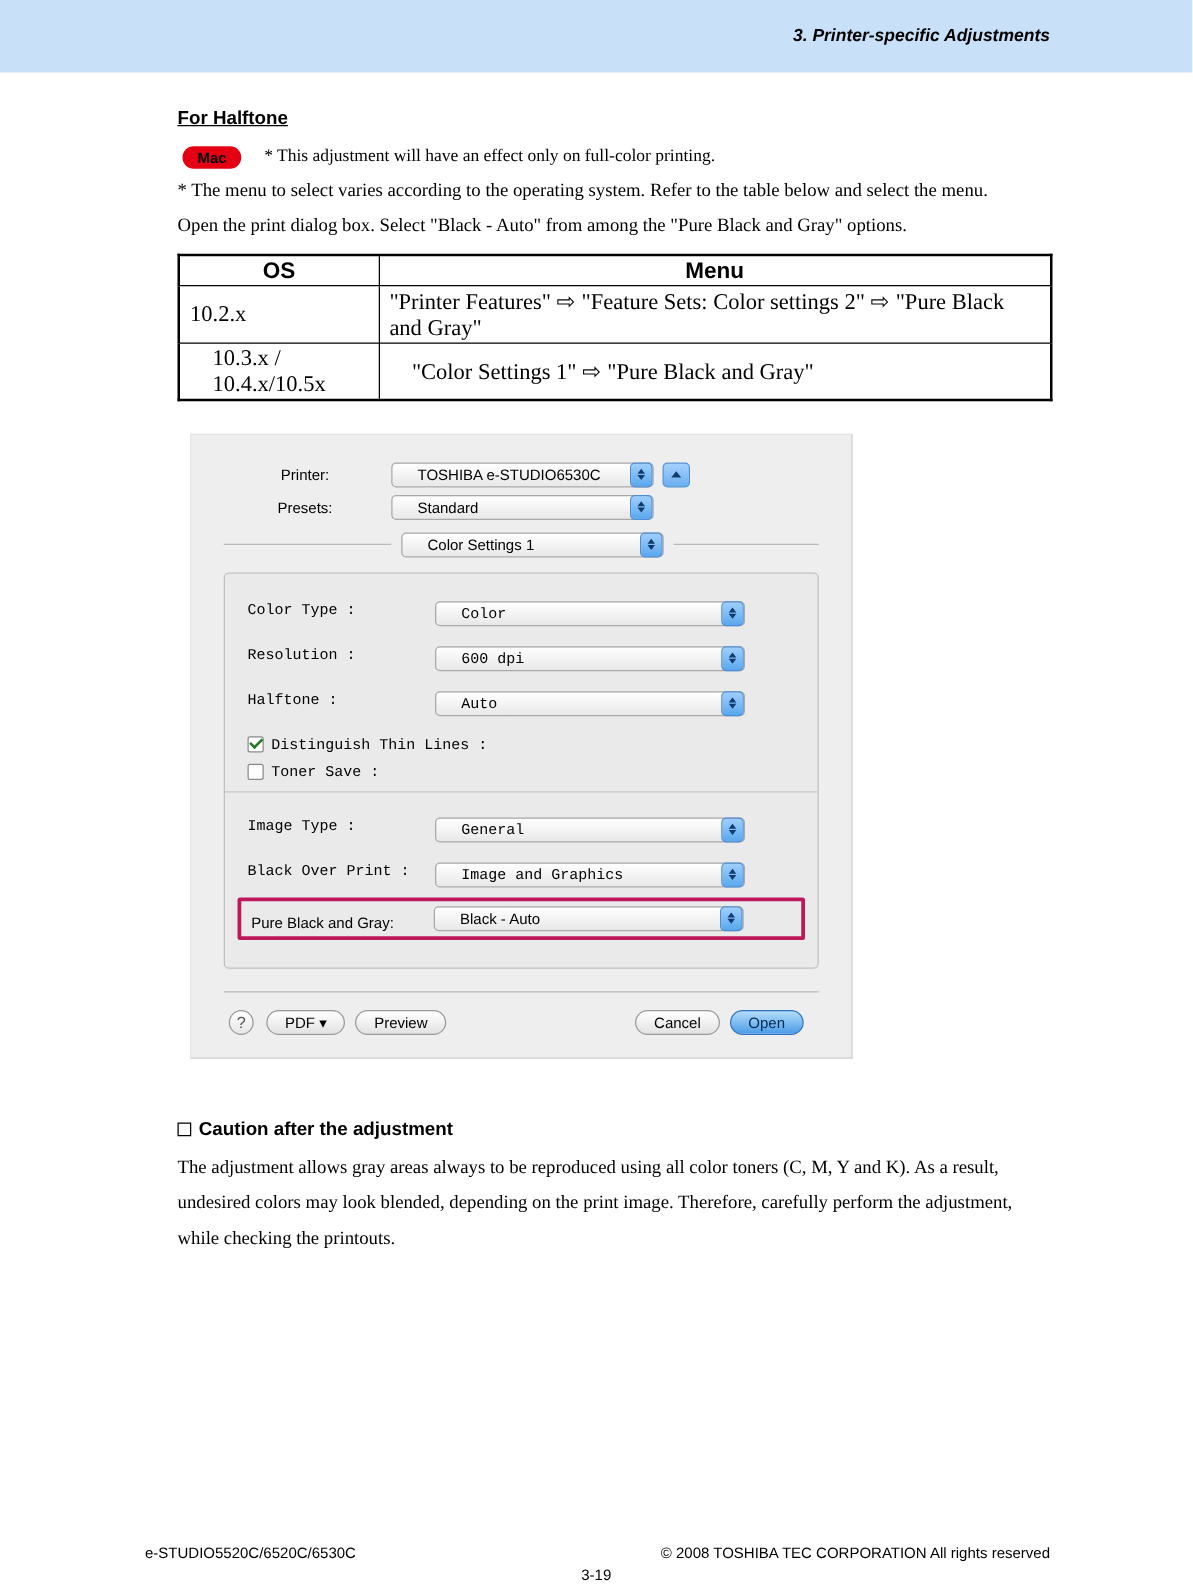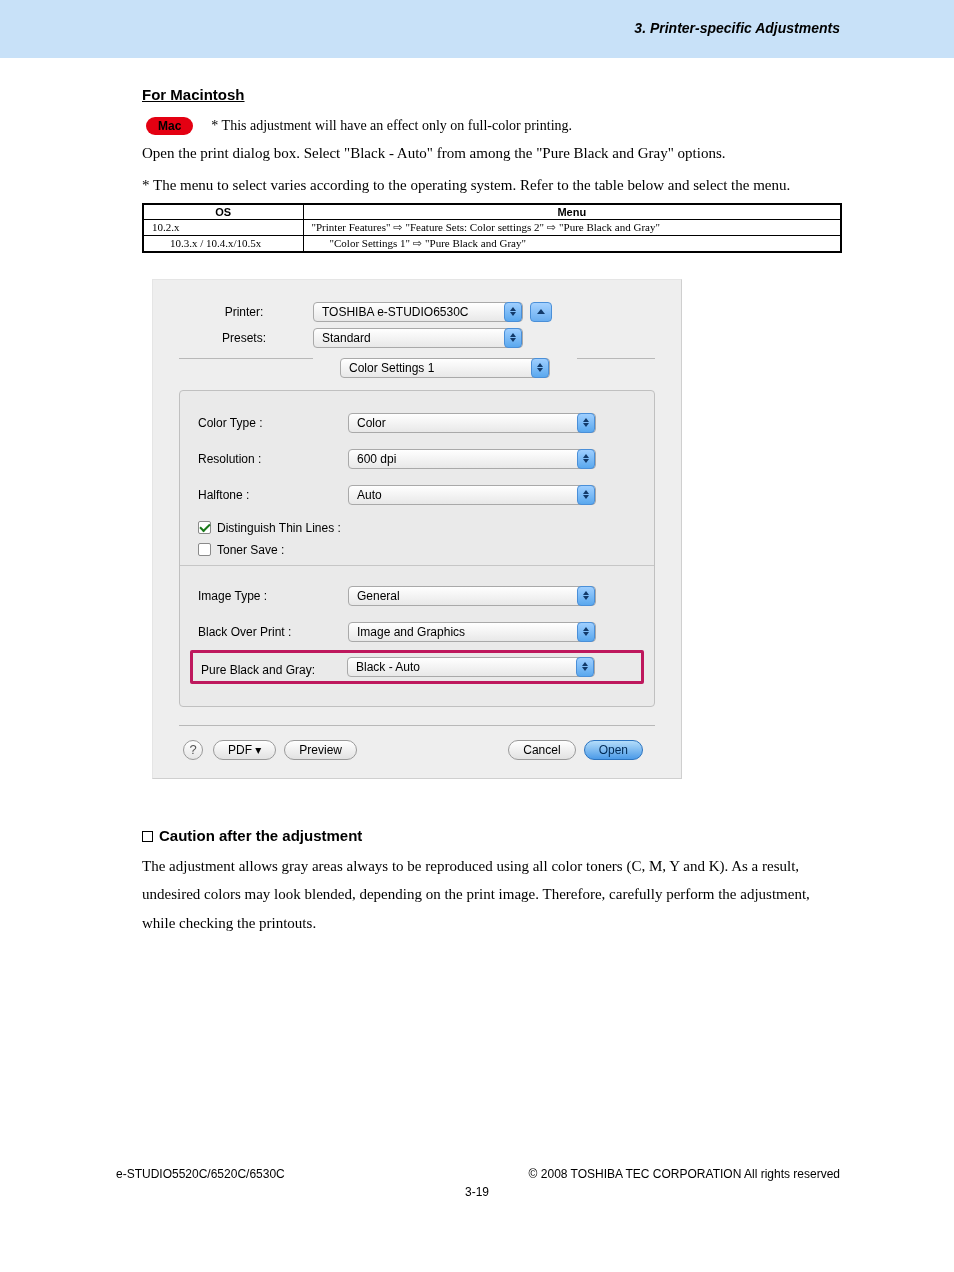--- a/index.html
+++ b/index.html
@@ -45,21 +45,21 @@
     font-size: 12px;
     padding: 2px 12px;
     border-radius: 9px;
   }
   .mac-note { font-size: 14px; }
   .body-text { margin: 4px 0 10px 0; line-height: 1.45; }
   .star-text { margin-bottom: 6px; }
   table.os-table {
     border-collapse: collapse;
     width: 100%;
-    font-size: 11px;
+    font-size: 18px;
     margin-bottom: 26px;
   }
   table.os-table th {
     font-family: Arial, Helvetica, sans-serif;
     font-weight: bold;
     background: #fff;
     border: 1px solid #000;
     padding: 1px 8px;
   }
   table.os-table th:first-child,
@@ -101,21 +101,21 @@
     padding-right: 8px;
   }
   .d-select {
     flex: 0 0 210px;
     height: 20px;
     background: linear-gradient(#ffffff, #e8e8e8);
     border: 1px solid #a9a9a9;
     border-radius: 4px;
     display: flex;
     align-items: center;
-    padding: 0 20px 0 8px;
+    padding: 0 20px 0 20px;
     position: relative;
     font-size: 12px;
   }
   .d-select.wide { flex: 0 0 240px; }
   .end-cap {
     position: absolute;
     right: 0; top: -1px; bottom: -1px;
     width: 18px;
     background: linear-gradient(#9fcfff, #5aa8ee);
     border: 1px solid #4a8fd8;
@@ -142,37 +142,37 @@
     display: flex; align-items: center; justify-content: center;
   }
   .aux-btn .tri-up {
     width: 0; height: 0;
     border-left: 4px solid transparent;
     border-right: 4px solid transparent;
     border-bottom: 5px solid #123a6a;
   }
   .sep-row {
     display: flex;
+    align-items: center;
     margin: 10px -4px 12px -4px;
-    gap: 19px;
   }
   .sep-line { flex: 1; height: 1px; background: #b8b8b8; }
   .sep-row .d-select { margin: 0 8px; flex: 0 0 210px; }
 
   .panel {
     border: 1px solid #c0c0c0;
     border-radius: 4px;
     background: #eaeaea;
     padding: 22px 18px 22px 18px;
     margin: 0 -4px 18px -4px;
   }
   .p-row {
     display: flex;
-    align-items: center;
     margin-bottom: 16px;
+    font-family: Liberation Mono, monospace;
   }
   .p-row.tight { margin-bottom: 8px; }
   .p-label {
     width: 150px;
     font-size: 12px;
   }
   .p-select.wide { flex: 0 0 248px; }
   .chk {
     width: 13px; height: 13px;
     border: 1px solid #8a8a8a;
@@ -274,29 +274,29 @@
 </style>
 </head>
 <body>
 
 <div class="header-band">
   <span>3. Printer-specific Adjustments</span>
 </div>
 
 <div class="content">
 
-  <div class="sec-title">For Macintosh</div>
+  <div class="sec-title">For Halftone</div>
 
   <div class="mac-row">
     <span class="mac-badge">Mac</span>
     <span class="mac-note">* This adjustment will have an effect only on full-color printing.</span>
   </div>
 
+  <p class="body-text star-text">* The menu to select varies according to the operating system.  Refer to the table below and select the menu.</p>
   <p class="body-text">Open the print dialog box.  Select "Black - Auto" from among the "Pure Black and Gray" options.</p>
-  <p class="body-text star-text">* The menu to select varies according to the operating system.  Refer to the table below and select the menu.</p>
 
   <table class="os-table">
     <tbody>
         <tr>
       <th class="os-col">OS</th>
       <th class="menu-col">Menu</th>
     </tr>
     <tr>
       <td class="os-col" style="text-align:left">10.2.x</td>
       <td class="menu-cell">

